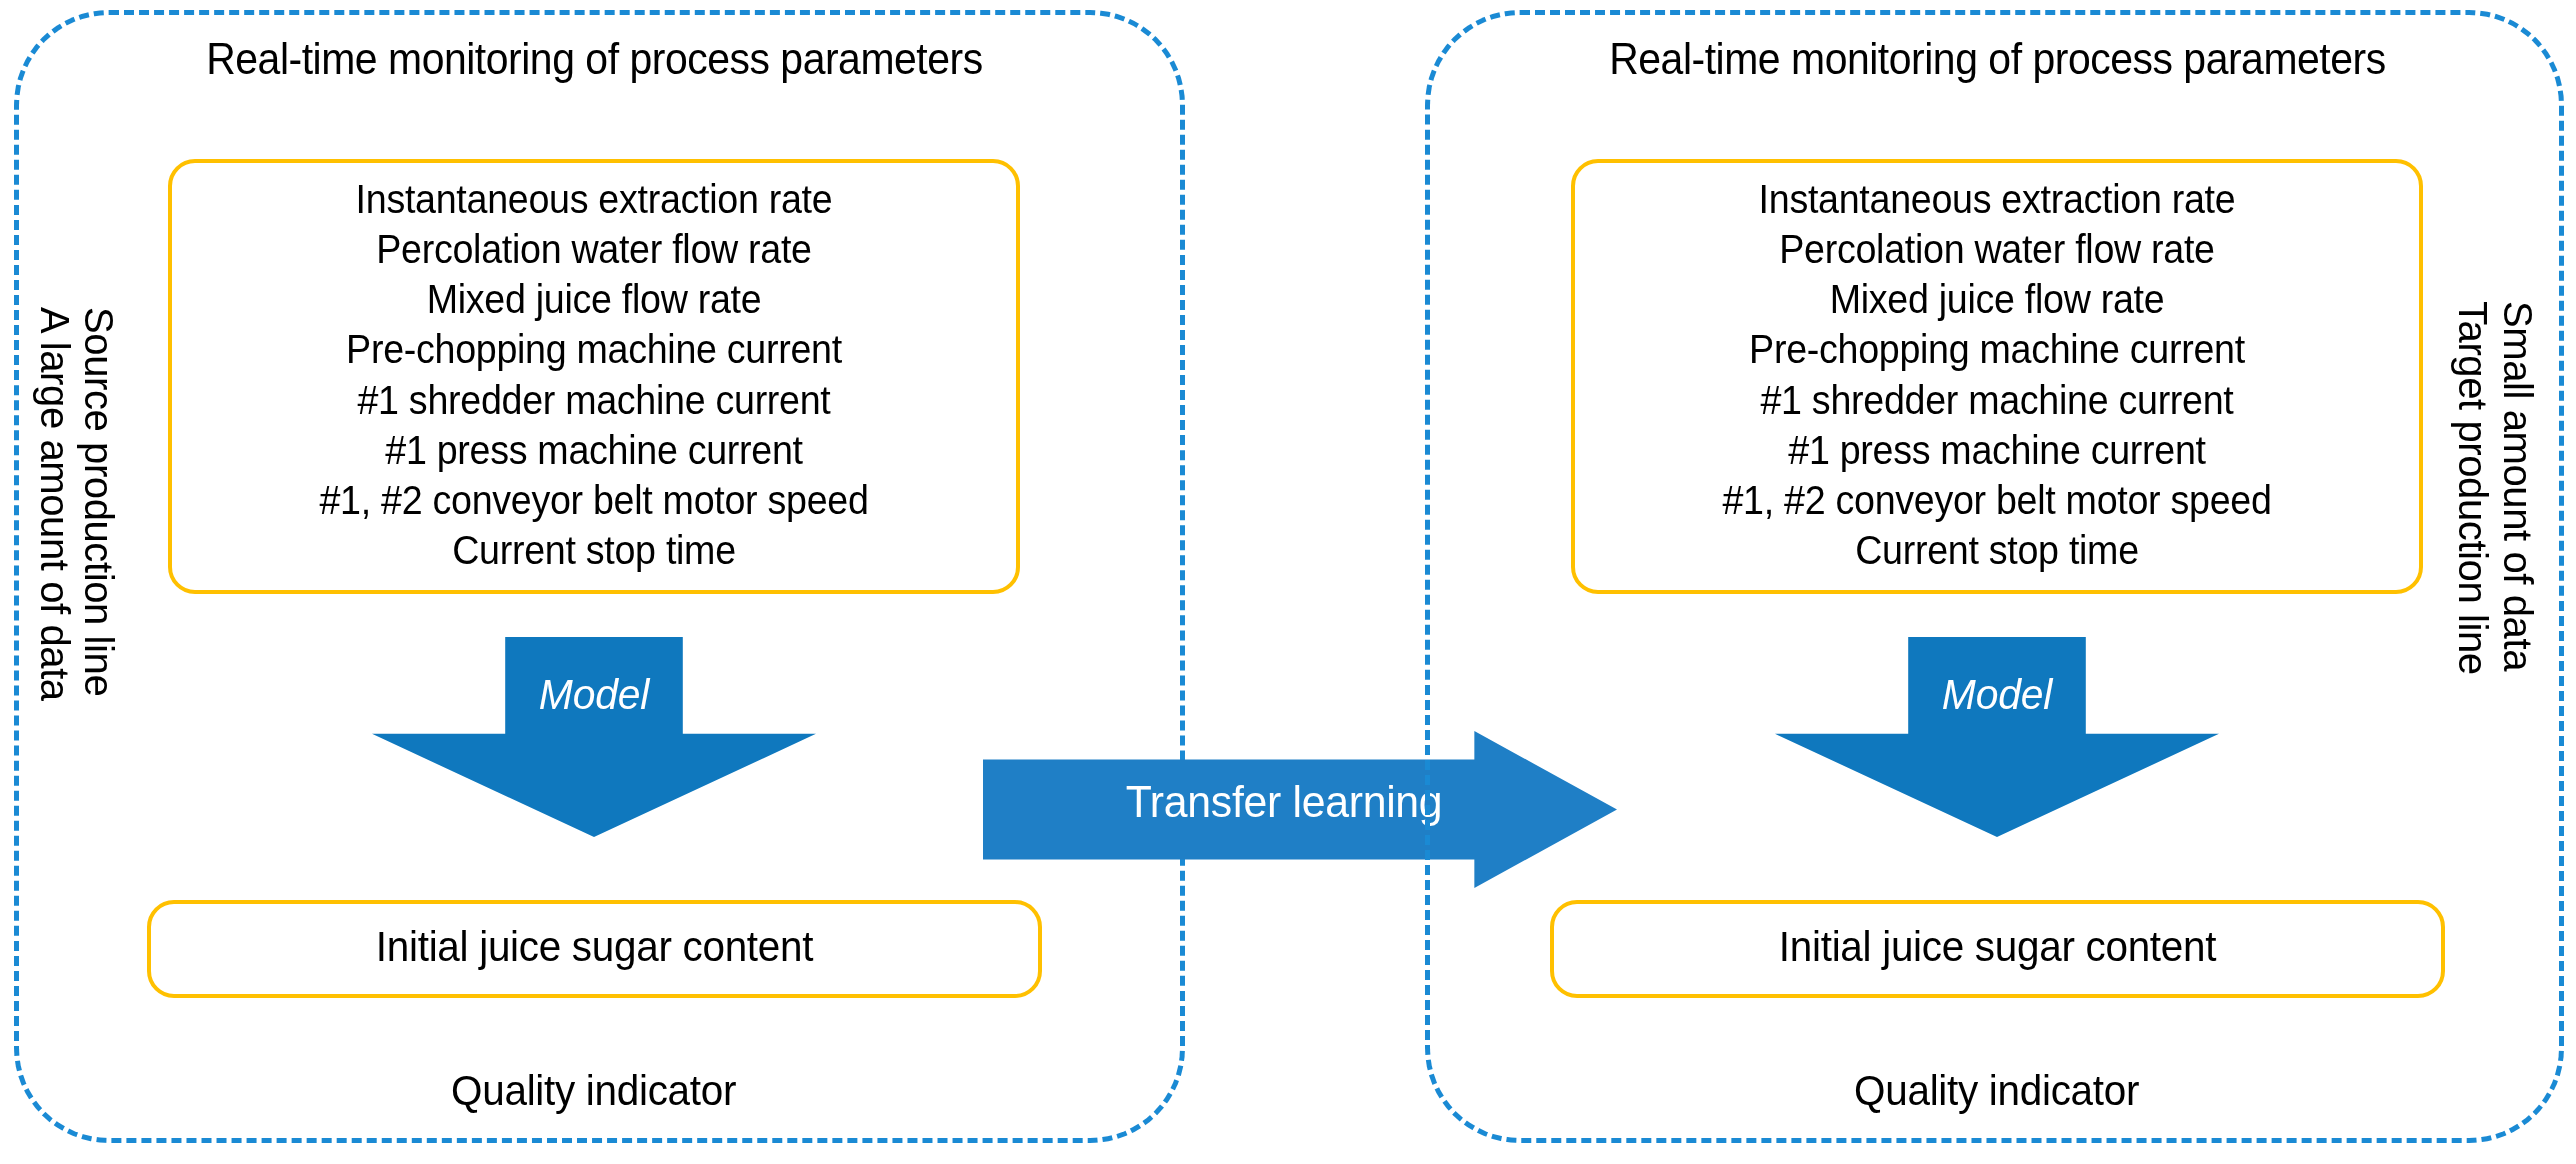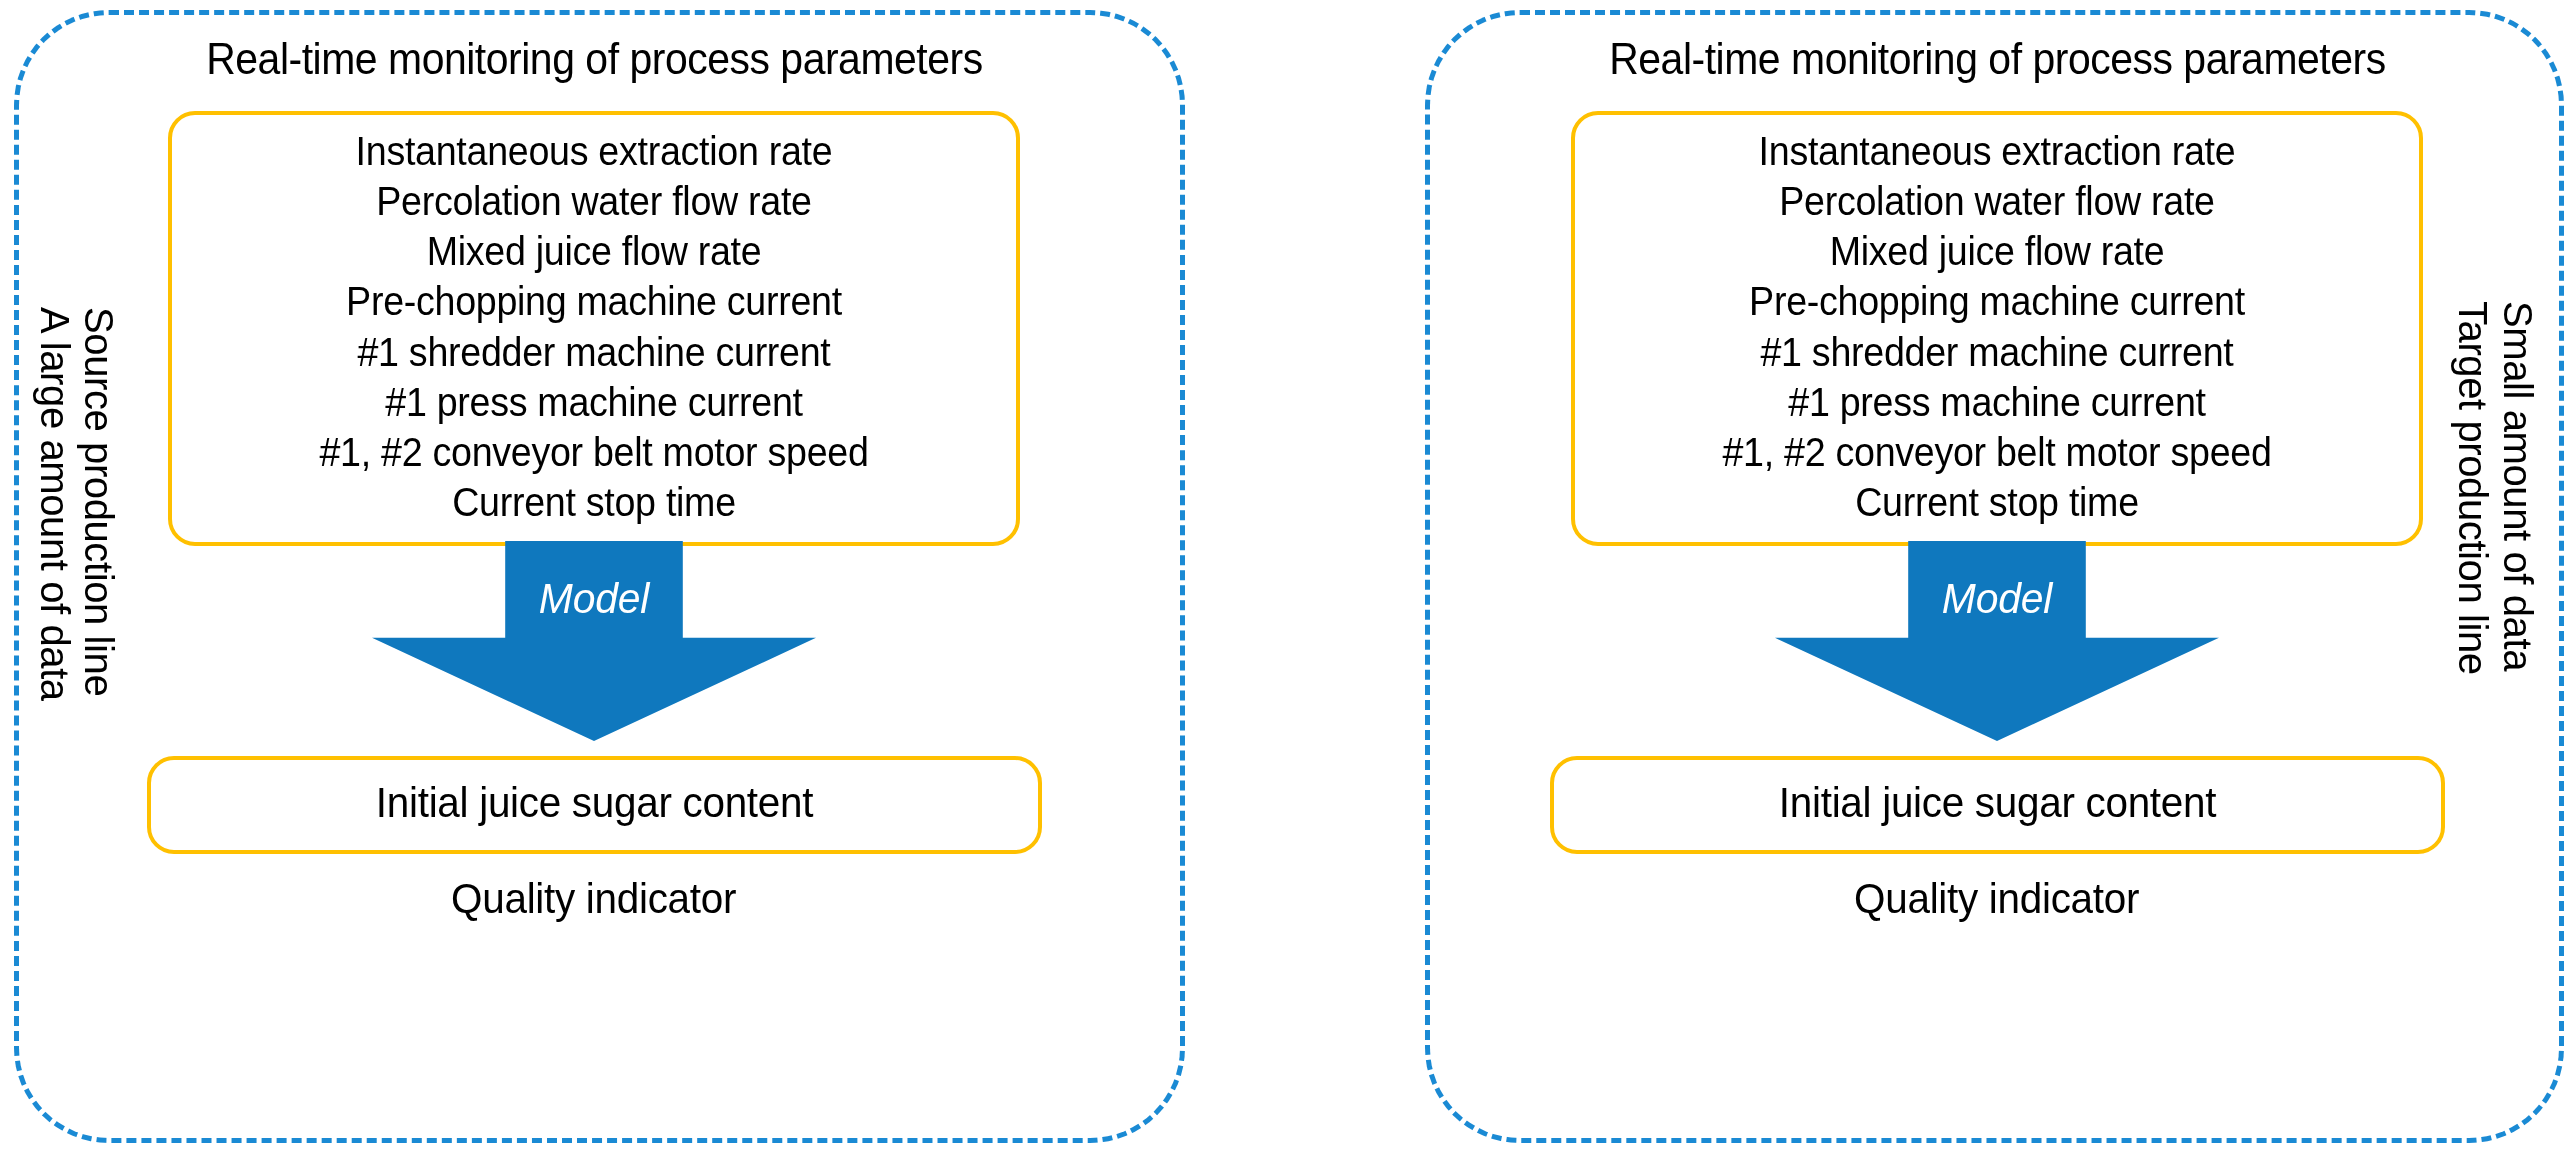--- a/index.html
+++ b/index.html
@@ -45,20 +45,21 @@
     height: 1133px;
   }
 
   
   .panel-content {
     position: absolute;
     box-sizing: border-box;
     display: flex;
     flex-direction: column;
     align-items: center;
+    gap: 48px;
   }
   #content-source {
     left: 95px;
     top: 36px;
     width: 998px;
   }
   #content-target {
     left: 1490px;
     top: 36px;
     width: 1014px;
@@ -227,20 +228,26 @@
       <div class="outcome-text">Initial juice sugar content</div>
     </div>
 
     <div class="panel-footer">Quality indicator</div>
   </div>
 
   <div class="vlabel" id="vlabel-source-line">Source production line</div>
 
   <div class="vlabel" id="vlabel-source-data">A large amount of data</div>
 
+  <div id="transfer-arrow-wrap">
+    <svg id="transfer-arrow-svg" viewBox="0 0 800 198" preserveAspectRatio="none">
+      <polygon points="0,36 620,36 620,0 800,99 620,198 620,162 0,162" fill="#1F7FC6"></polygon>
+    </svg>
+    <div id="transfer-label">Transfer learning</div>
+  </div>
 
   <div class="panel" id="panel-target"></div>
 
   <div class="panel-content" id="content-target">
 
     <div class="panel-heading">Real-time monitoring of process parameters</div>
 
     <div class="yellow-box param-box">
       <div class="param-line">Instantaneous extraction rate</div>
       <div class="param-line">Percolation water flow rate</div>

